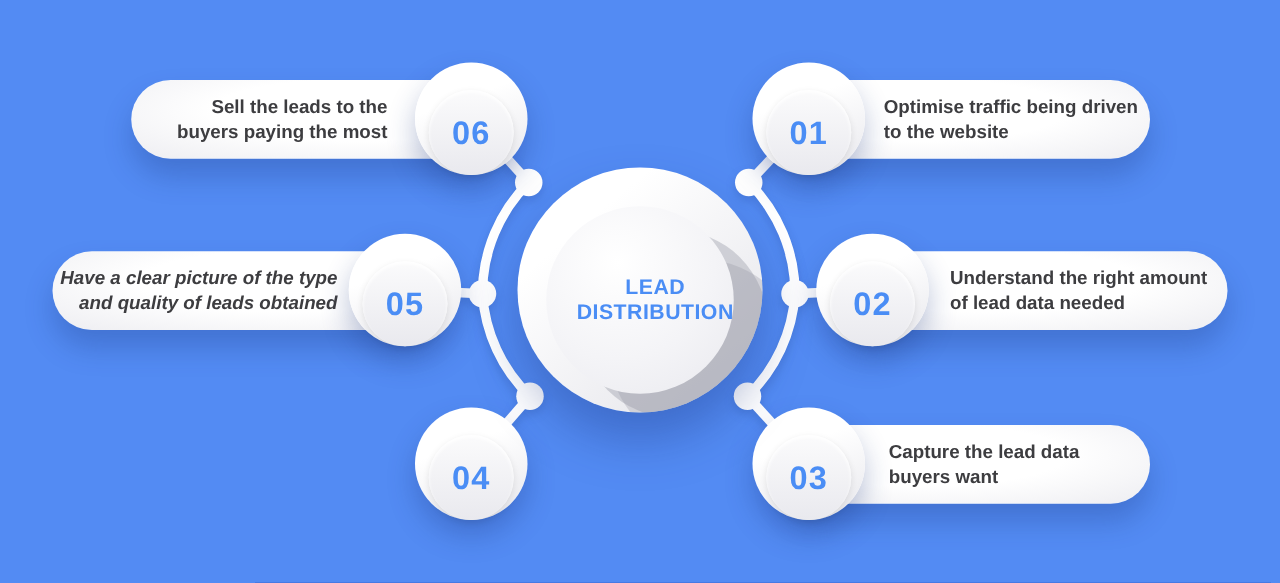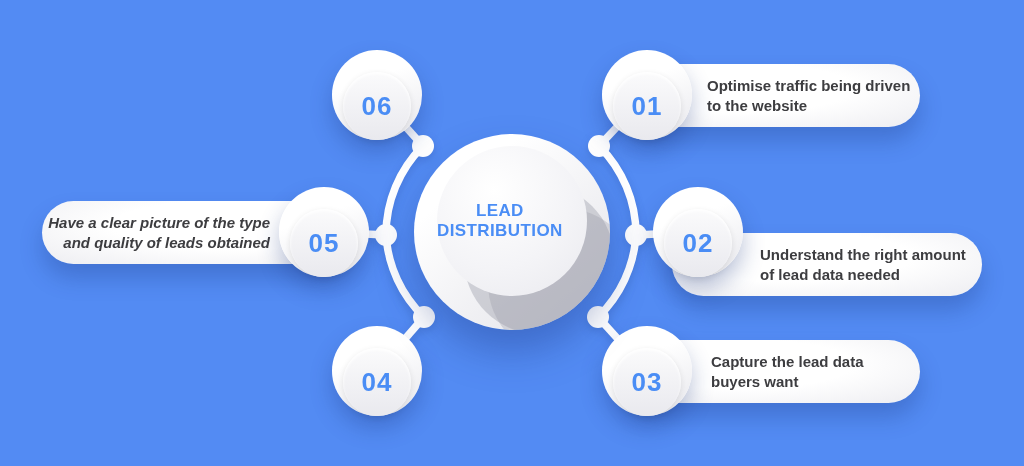--- a/index.html
+++ b/index.html
@@ -54,21 +54,21 @@
     font-weight: 700;
     line-height: 20px;
     color: #3D3D40;
   }
   .pill-text span { display: block; white-space: nowrap; }
 
   #pill-06 { left: 105px; top: 64px;  width: 295px; padding-right: 90px; padding-left: 14px; }
   #pill-05 { left: 42px;  top: 201px; width: 310px; padding-right: 82px; padding-left: 12px; font-style: italic; }
   #pill-04 { left: 105px; top: 340px; width: 295px; padding-right: 86px; padding-left: 14px; }
   #pill-01 { left: 625px; top: 64px;  width: 295px; padding-left: 82px;  padding-right: 14px; }
-  #pill-02 { left: 672px; top: 201px; width: 310px; padding-left: 88px;  padding-right: 12px; margin-top: 32px; }
+  #pill-02 { left: 672px; top: 201px; width: 310px; padding-left: 88px;  padding-right: 12px; }
   #pill-03 { left: 625px; top: 340px; width: 295px; padding-left: 86px;  padding-right: 14px; }
 
   
   .badge {
     position: absolute;
     width: 90px; height: 90px;
     border-radius: 50%;
     background: linear-gradient(160deg, #ffffff 35%, #e7e7ec 100%);
     display: flex; align-items: flex-end; justify-content: center;
     z-index: 3;
@@ -114,26 +114,26 @@
   }
   .center-longshadow2 {
     position: absolute;
     left: 74px; top: 74px;
     width: 150px; height: 150px;
     border-radius: 50%;
     background: rgba(148,150,162,0.30);
   }
   .center-inner {
     position: absolute;
-    left: 23px; top: 12px;
+    left: 23px; top: 31px;
     width: 150px; height: 150px;
     border-radius: 50%;
     background: radial-gradient(circle at 38% 30%, #ffffff 0%, #f4f4f7 55%, #e9e9ee 100%);
     display: flex; flex-direction: column;
-    align-items: flex-start; justify-content: center;
+    align-items: flex-end; justify-content: center;
   }
   .center-title {
     font-size: 17px;
     font-weight: 700;
     line-height: 20px;
     letter-spacing: 0.4px;
     color: #4A8DF5;
     text-align: center;
   }
   .center-title span { display: block; }
@@ -159,20 +159,26 @@
     <g>
       <circle cx="423" cy="146" r="11"></circle>
       <circle cx="386" cy="235" r="11"></circle>
       <circle cx="424" cy="317" r="11"></circle>
       <circle cx="599" cy="146" r="11"></circle>
       <circle cx="636" cy="235" r="11"></circle>
       <circle cx="598" cy="317" r="11"></circle>
     </g>
   </svg>
 
+  <div class="pill left" id="pill-06">
+    <div class="pill-text">
+      <span>Sell the leads to the</span>
+      <span>buyers paying the most</span>
+    </div>
+  </div>
   <div class="pill left" id="pill-05">
     <div class="pill-text">
       <span>Have a clear picture of the type</span>
       <span>and quality of leads obtained</span>
     </div>
   </div>
 
   <div class="pill right" id="pill-01">
     <div class="pill-text">
       <span>Optimise traffic being driven</span>

